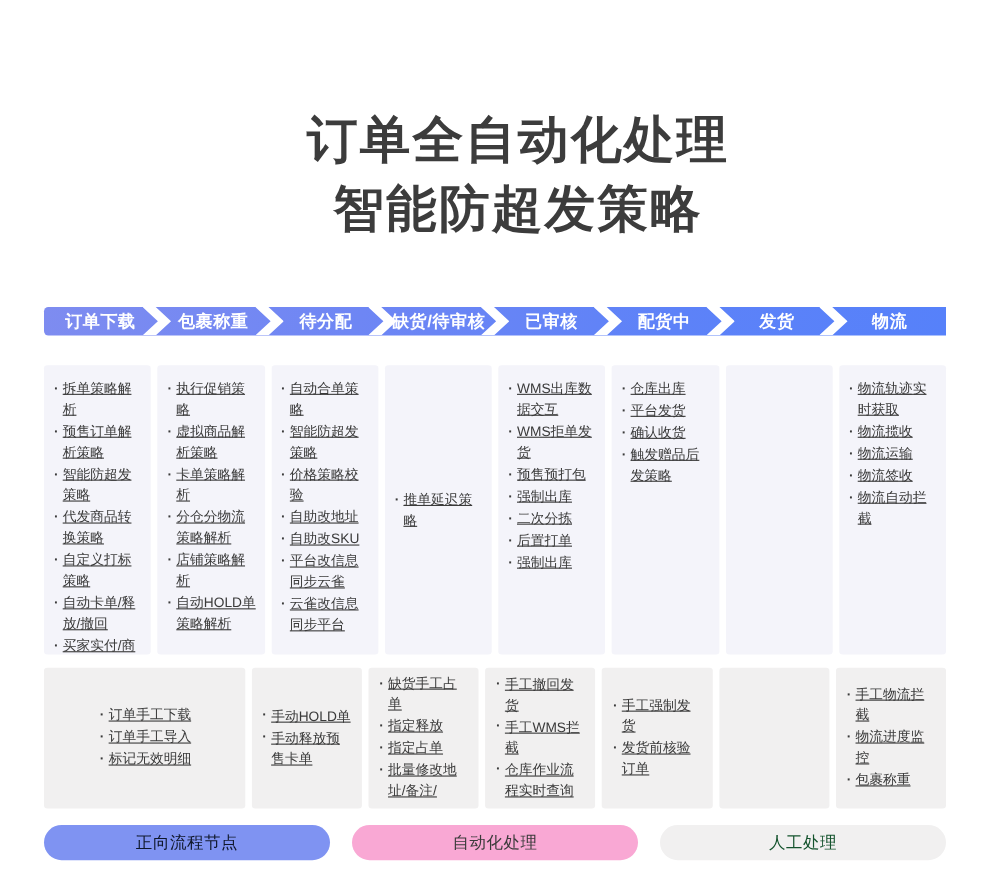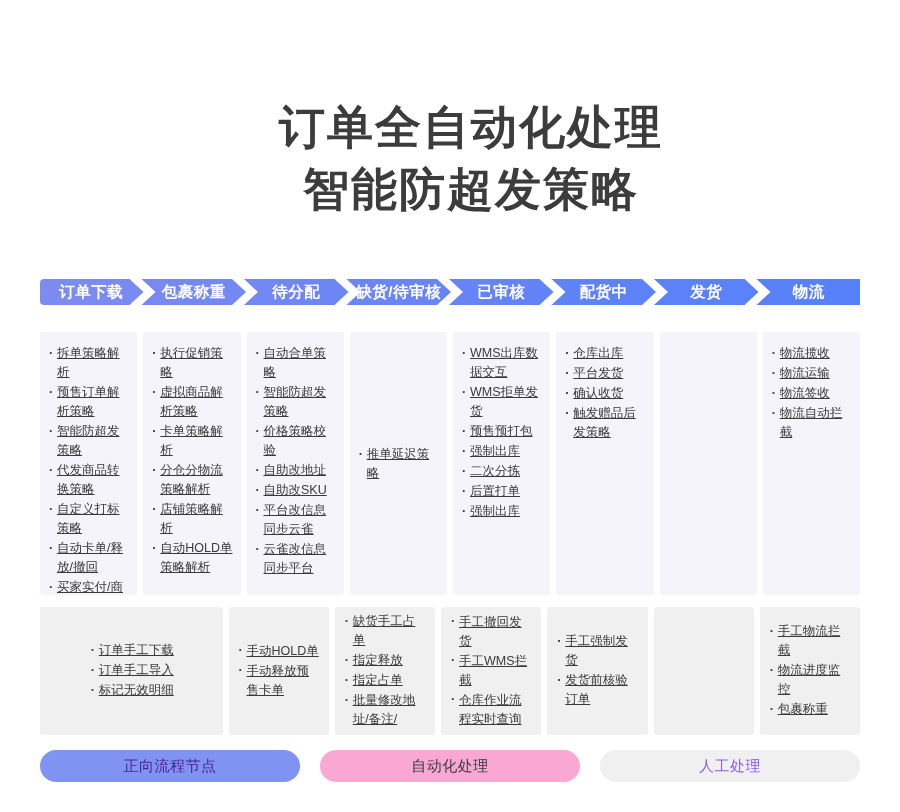--- a/index.html
+++ b/index.html
@@ -132,29 +132,29 @@
     height: 32px;
     border-radius: 16px;
     display: flex;
     align-items: center;
     justify-content: center;
     font-size: 15px;
     letter-spacing: 0.5px;
   }
   .pill-primary {
     background: #7f93f2;
-    color: #4c1d95;
+    color: #0f172a;
   }
   .pill-auto {
     background: #f9a8d4;
     color: #3a3a3a;
   }
   .pill-manual {
     background: #f1f0f0;
-    color: #8b5cf6;
+    color: #14532d;
   }
 </style>
 </head>
 <body>
 
 <div class="title-block">
   <div class="title-line">订单全自动化处理</div>
   <div class="title-line">智能防超发策略</div>
 </div>
 
@@ -240,20 +240,21 @@
         <li>平台发货</li>
         <li>确认收货</li>
         <li>触发赠品后发策略</li>
       </ul>
     </div>
     <div class="card w1">
       <ul class="items"></ul>
     </div>
     <div class="card w1">
       <ul class="items">
+        <li>物流轨迹实时获取</li>
         <li>物流揽收</li>
         <li>物流运输</li>
         <li>物流签收</li>
         <li>物流自动拦截</li>
       </ul>
     </div>
   </div>
 
 <div class="cards-row row-manual" id="manual-row">
     <div class="card w2 center-h">

